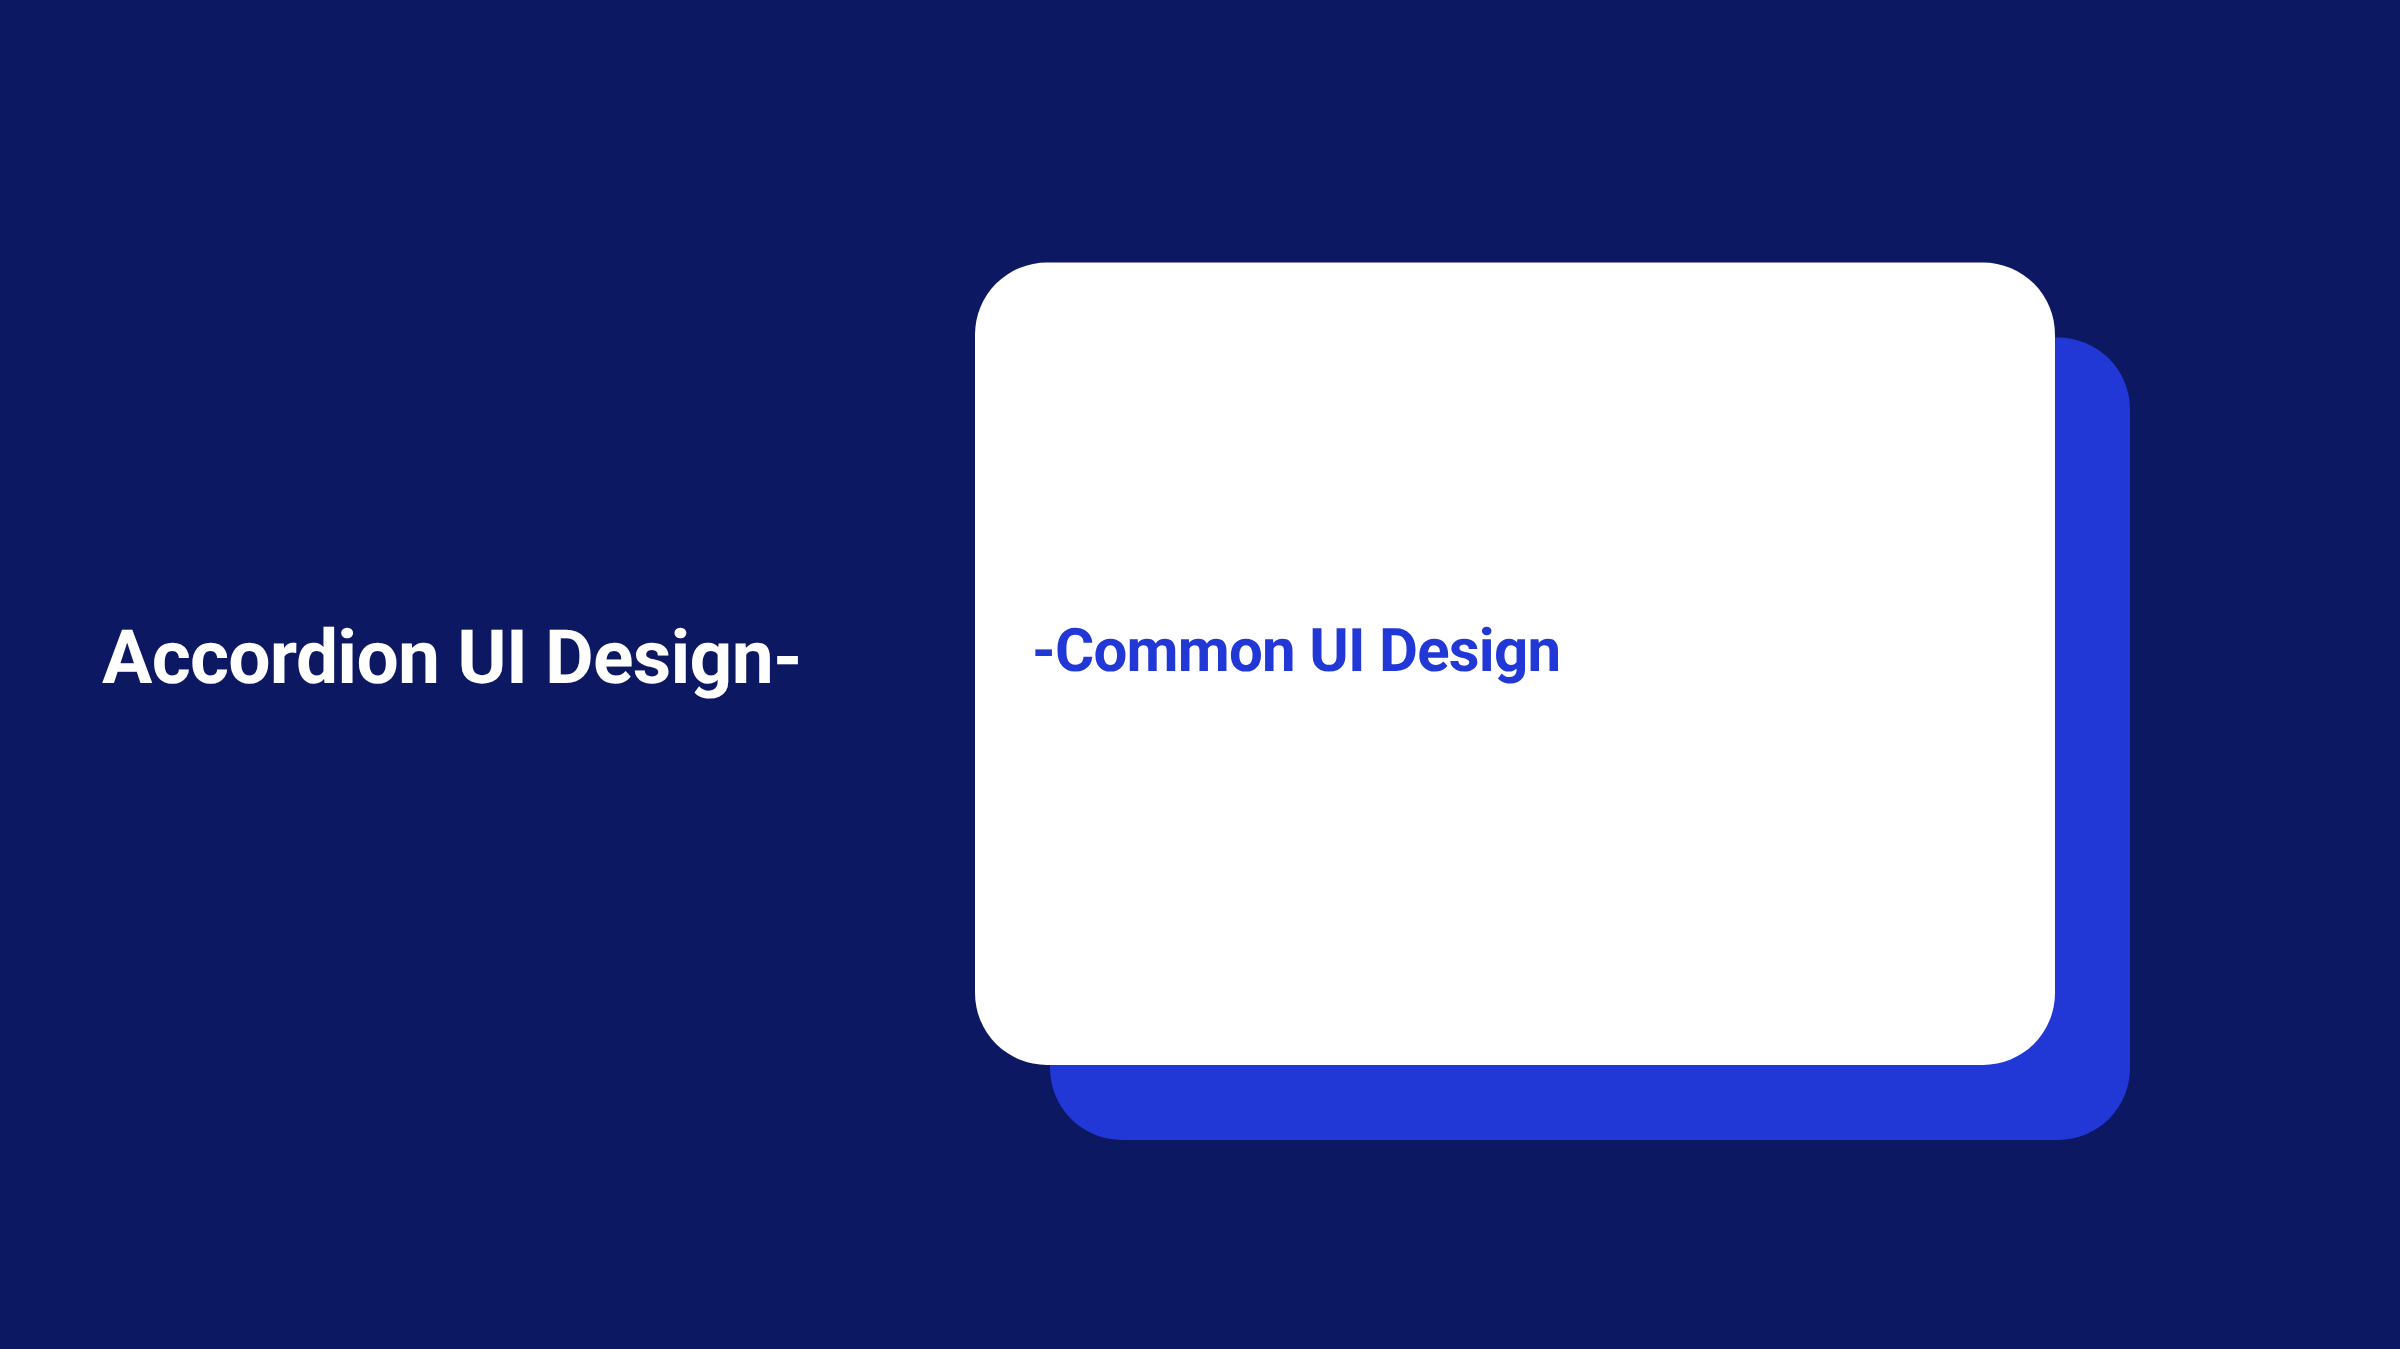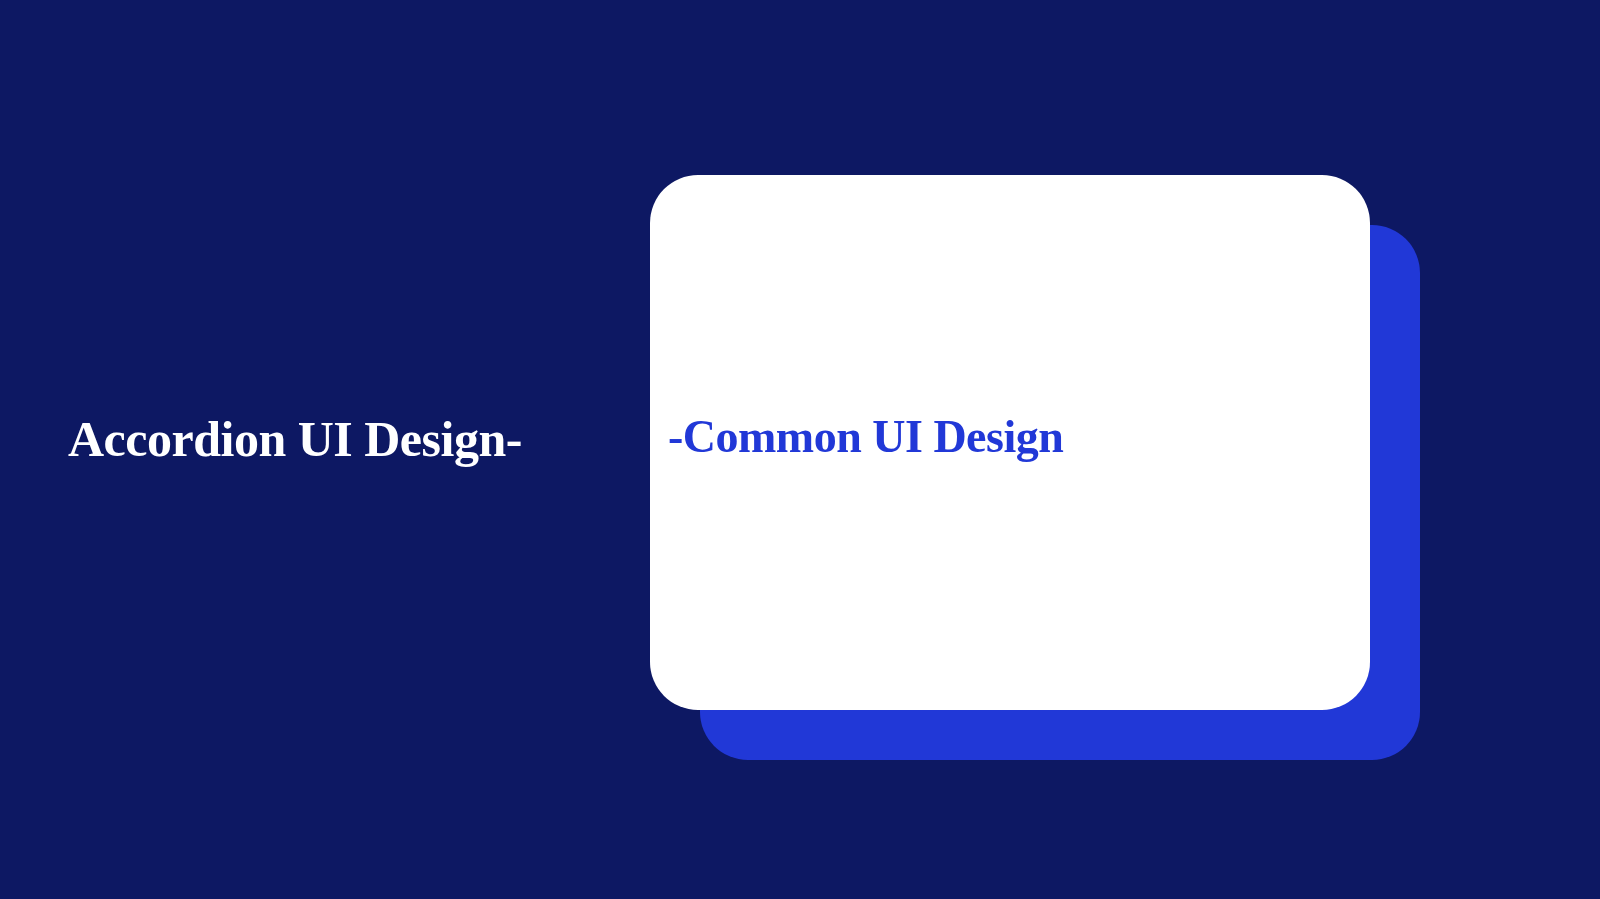--- a/index.html
+++ b/index.html
@@ -1,19 +1,18 @@
 <!DOCTYPE html>
 <html><head>
   <meta charset="utf-8">
   <style>
     * {
       margin: 0;
       padding: 0;
       box-sizing: border-box;
-      font-family: Liberation Serif, serif;
     }
     body {
       width: 1600px;
       height: 899px;
       background-color: #0d1863;
       font-family: -apple-system, BlinkMacSystemFont, 'Segoe UI', Roboto, Helvetica, Arial, sans-serif;
       position: relative;
       overflow: hidden;
     }
     .card-shadow {
@@ -41,23 +40,23 @@
       position: absolute;
       left: 68px;
       top: 410px;
       font-size: 50px;
       font-weight: 700;
       color: #ffffff;
       letter-spacing: -0.5px;
     }
     .title-blue {
       position: absolute;
-      left: 668px;
+      left: 688px;
       top: 410px;
-      font-size: 46px;
+      font-size: 40px;
       font-weight: 700;
       color: #2138d7;
       letter-spacing: -0.5px;
     }
   </style>
 </head>
 <body>
 
 <div class="card-shadow"></div>
 <div class="card"></div>

